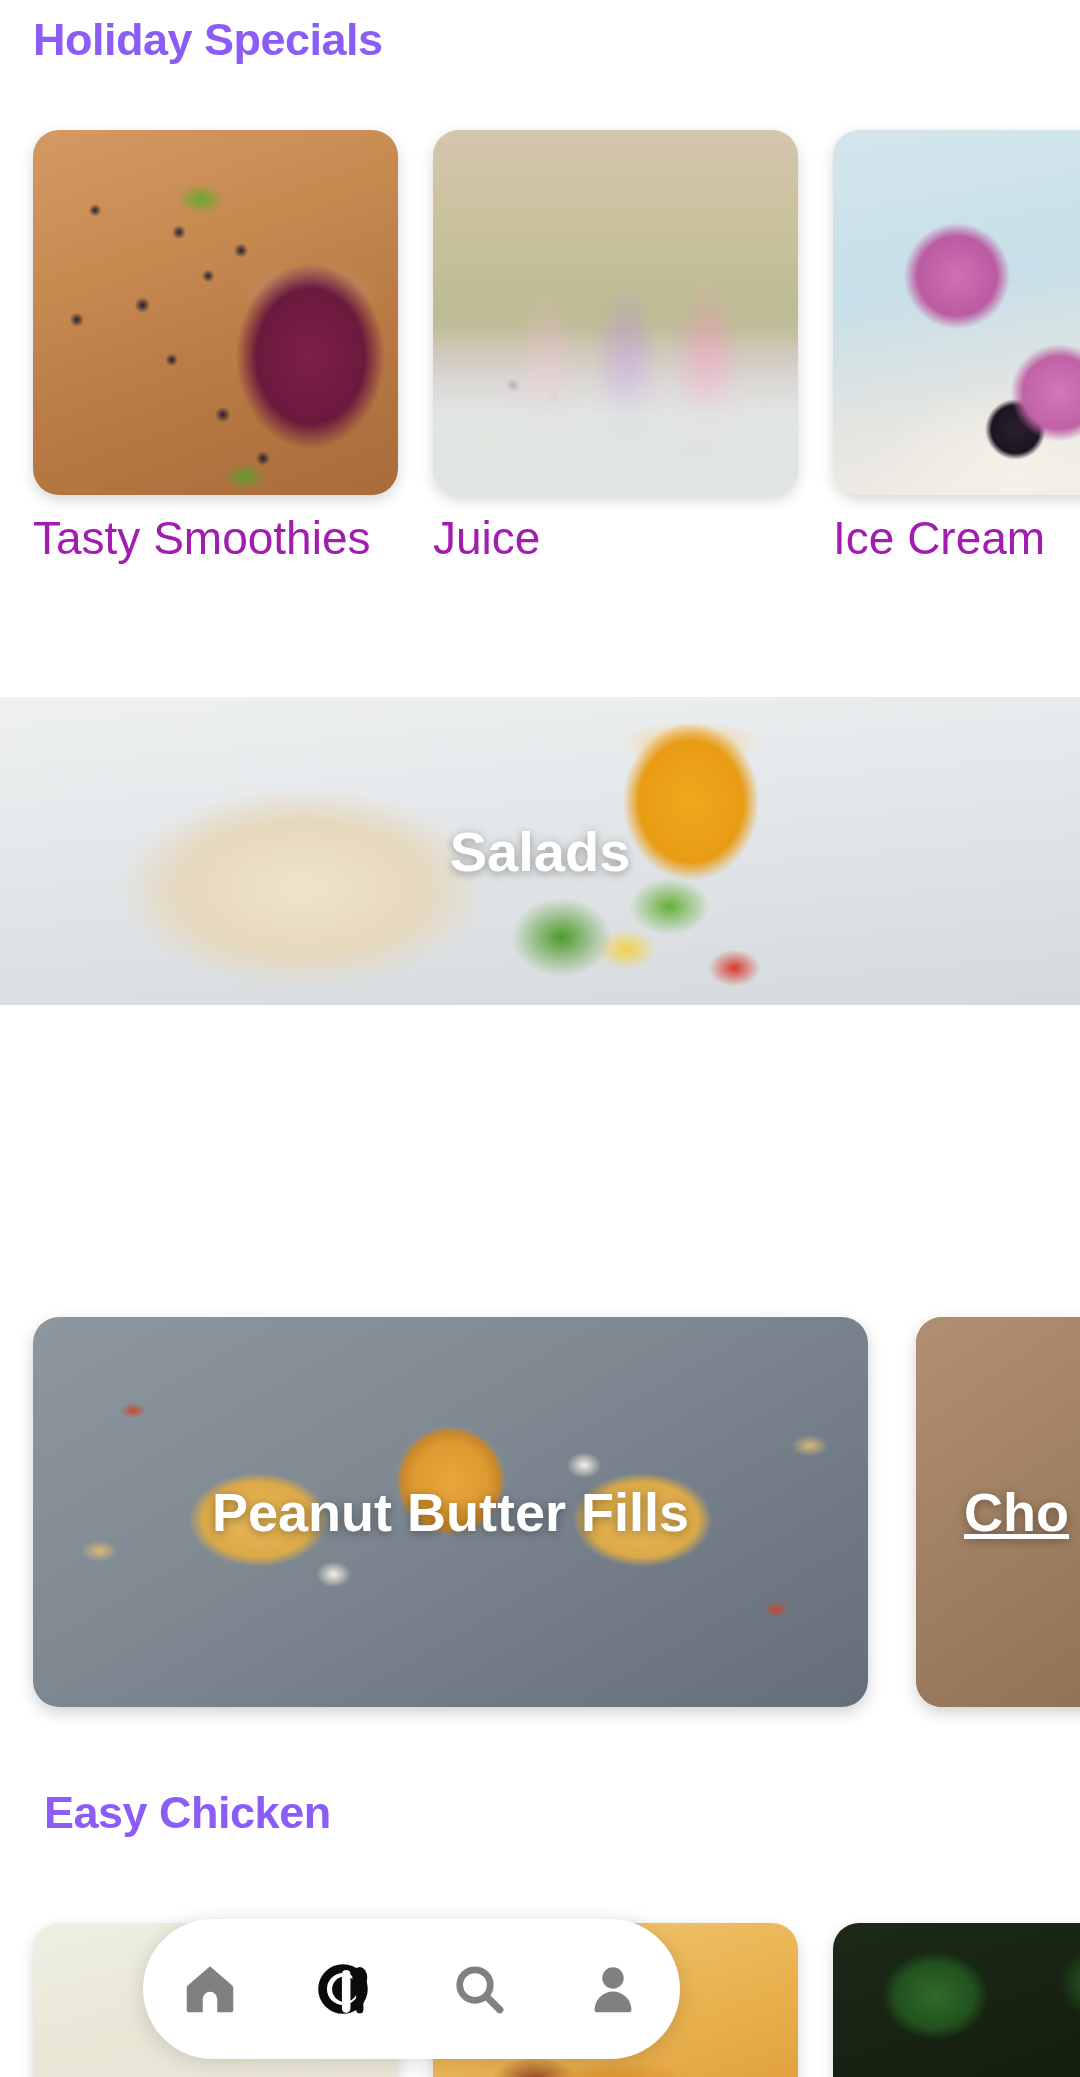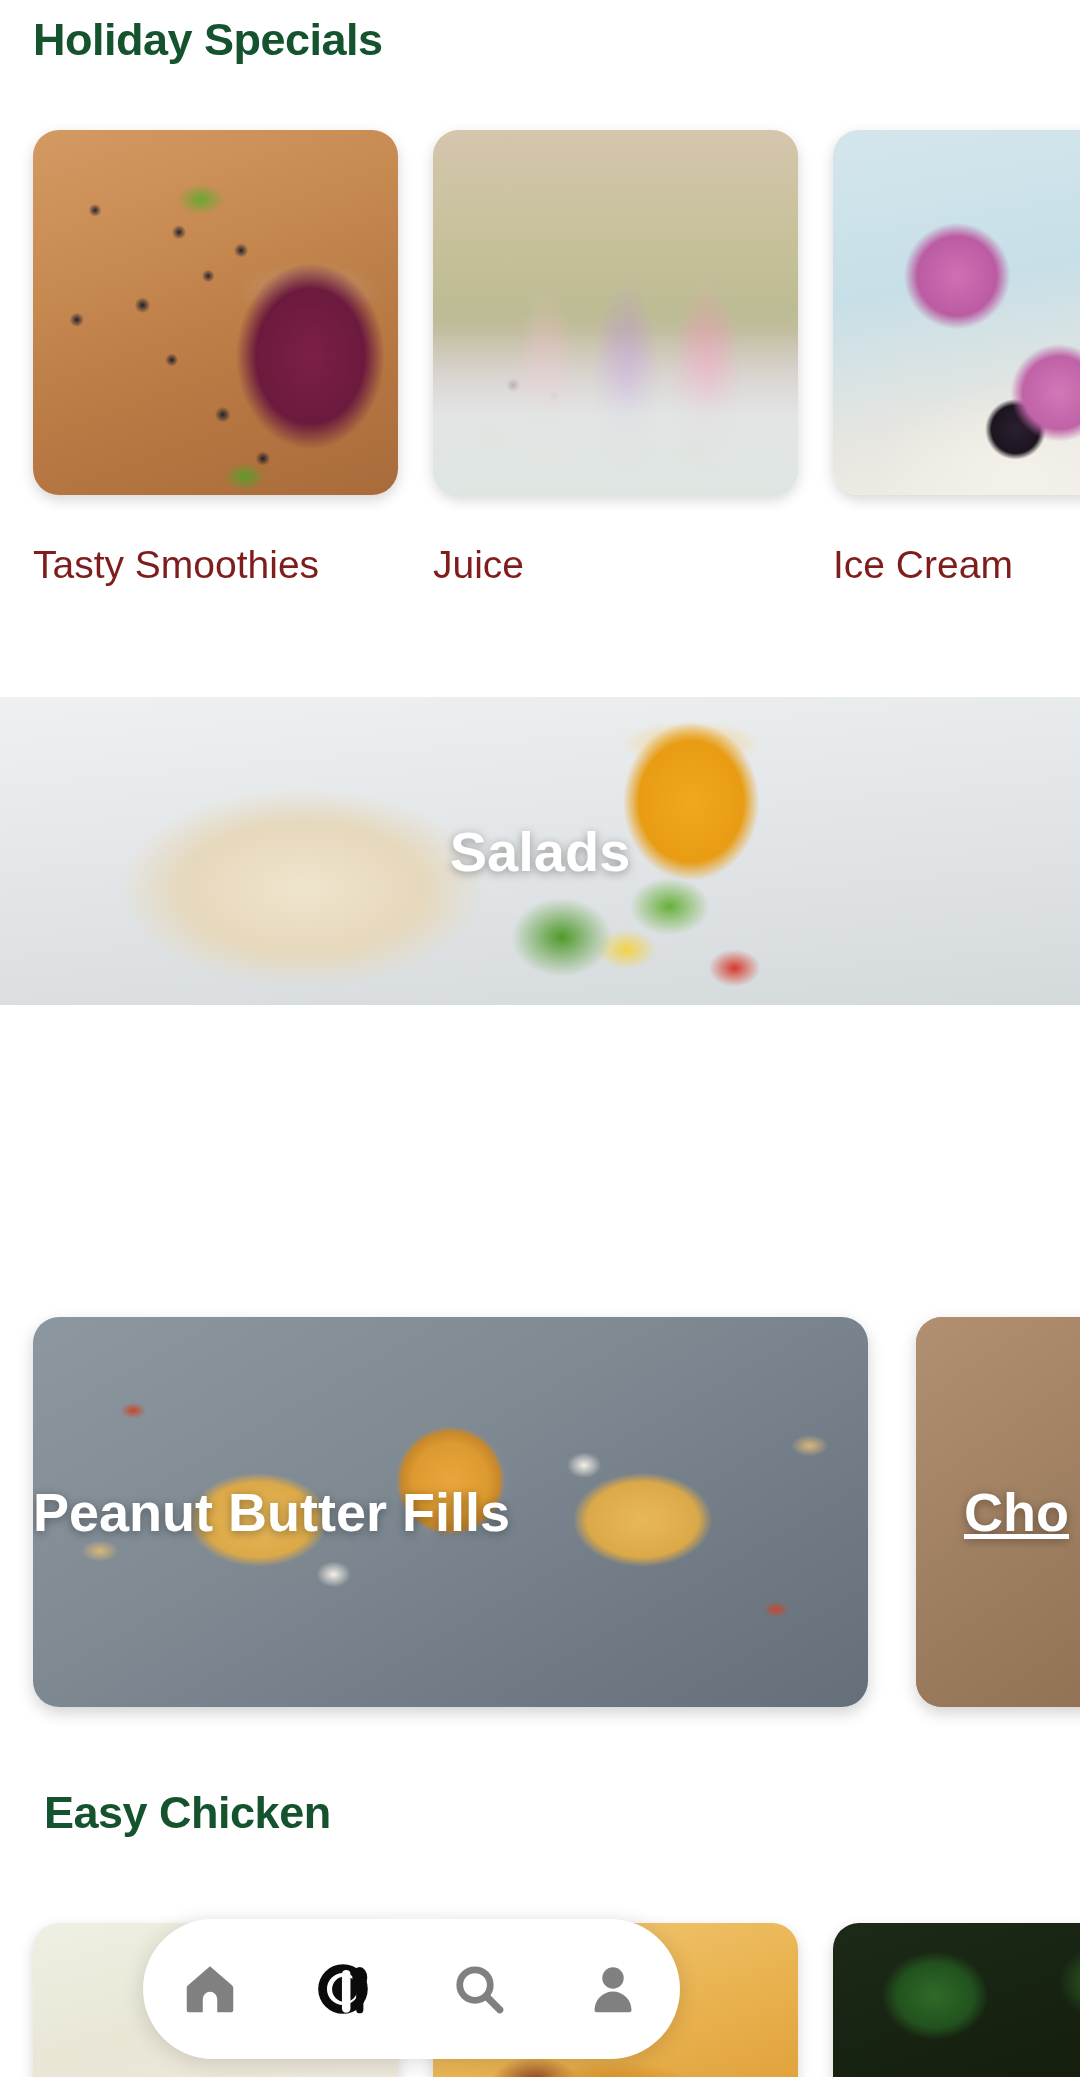--- a/index.html
+++ b/index.html
@@ -8,21 +8,21 @@
     background:#ffffff;
     font-family:"Liberation Sans", sans-serif;
     overflow:hidden;
   }
   .screen { position:relative; width:1080px; height:2077px; background:#fff; overflow:hidden; }
 
   
   .section-title {
     font-size:45px;
     font-weight:bold;
-    color:#14532d;
+    color:#8b5cf6;
     letter-spacing:-0.5px;
     padding-left:33px;
   }
 
   
   .specials-row {
     position:absolute;
     top:130px; left:0;
     display:flex;
     gap:35px;
@@ -30,23 +30,23 @@
   }
   .special-card { width:365px; flex:0 0 365px; }
   .special-thumb {
     width:365px; height:365px;
     border-radius:26px;
     overflow:hidden;
     box-shadow:0 5px 14px rgba(0,0,0,0.16);
     position:relative;
   }
   .special-label {
-    margin-top:48px;
-    font-size:39px;
-    color:#7f1d1d;
+    margin-top:16px;
+    font-size:46px;
+    color:#a21caf;
     white-space:nowrap;
   }
 
   
   .banner {
     position:absolute;
     left:0; top:697px;
     width:1080px; height:308px;
     overflow:hidden;
   }
@@ -75,21 +75,21 @@
     width:835px; height:390px;
     border-radius:26px;
     overflow:hidden;
     position:relative;
     box-shadow:0 6px 16px rgba(0,0,0,0.18);
   }
   .treat-title {
     position:absolute;
     left:0; right:0; top:50%;
     transform:translateY(-50%);
-    text-align:left;
+    text-align:center;
     font-size:54px;
     font-weight:bold;
     color:#ffffff;
     text-shadow:0 2px 10px rgba(0,0,0,0.35);
     z-index:3;
     white-space:nowrap;
   }
 
   
   .chicken-row {

